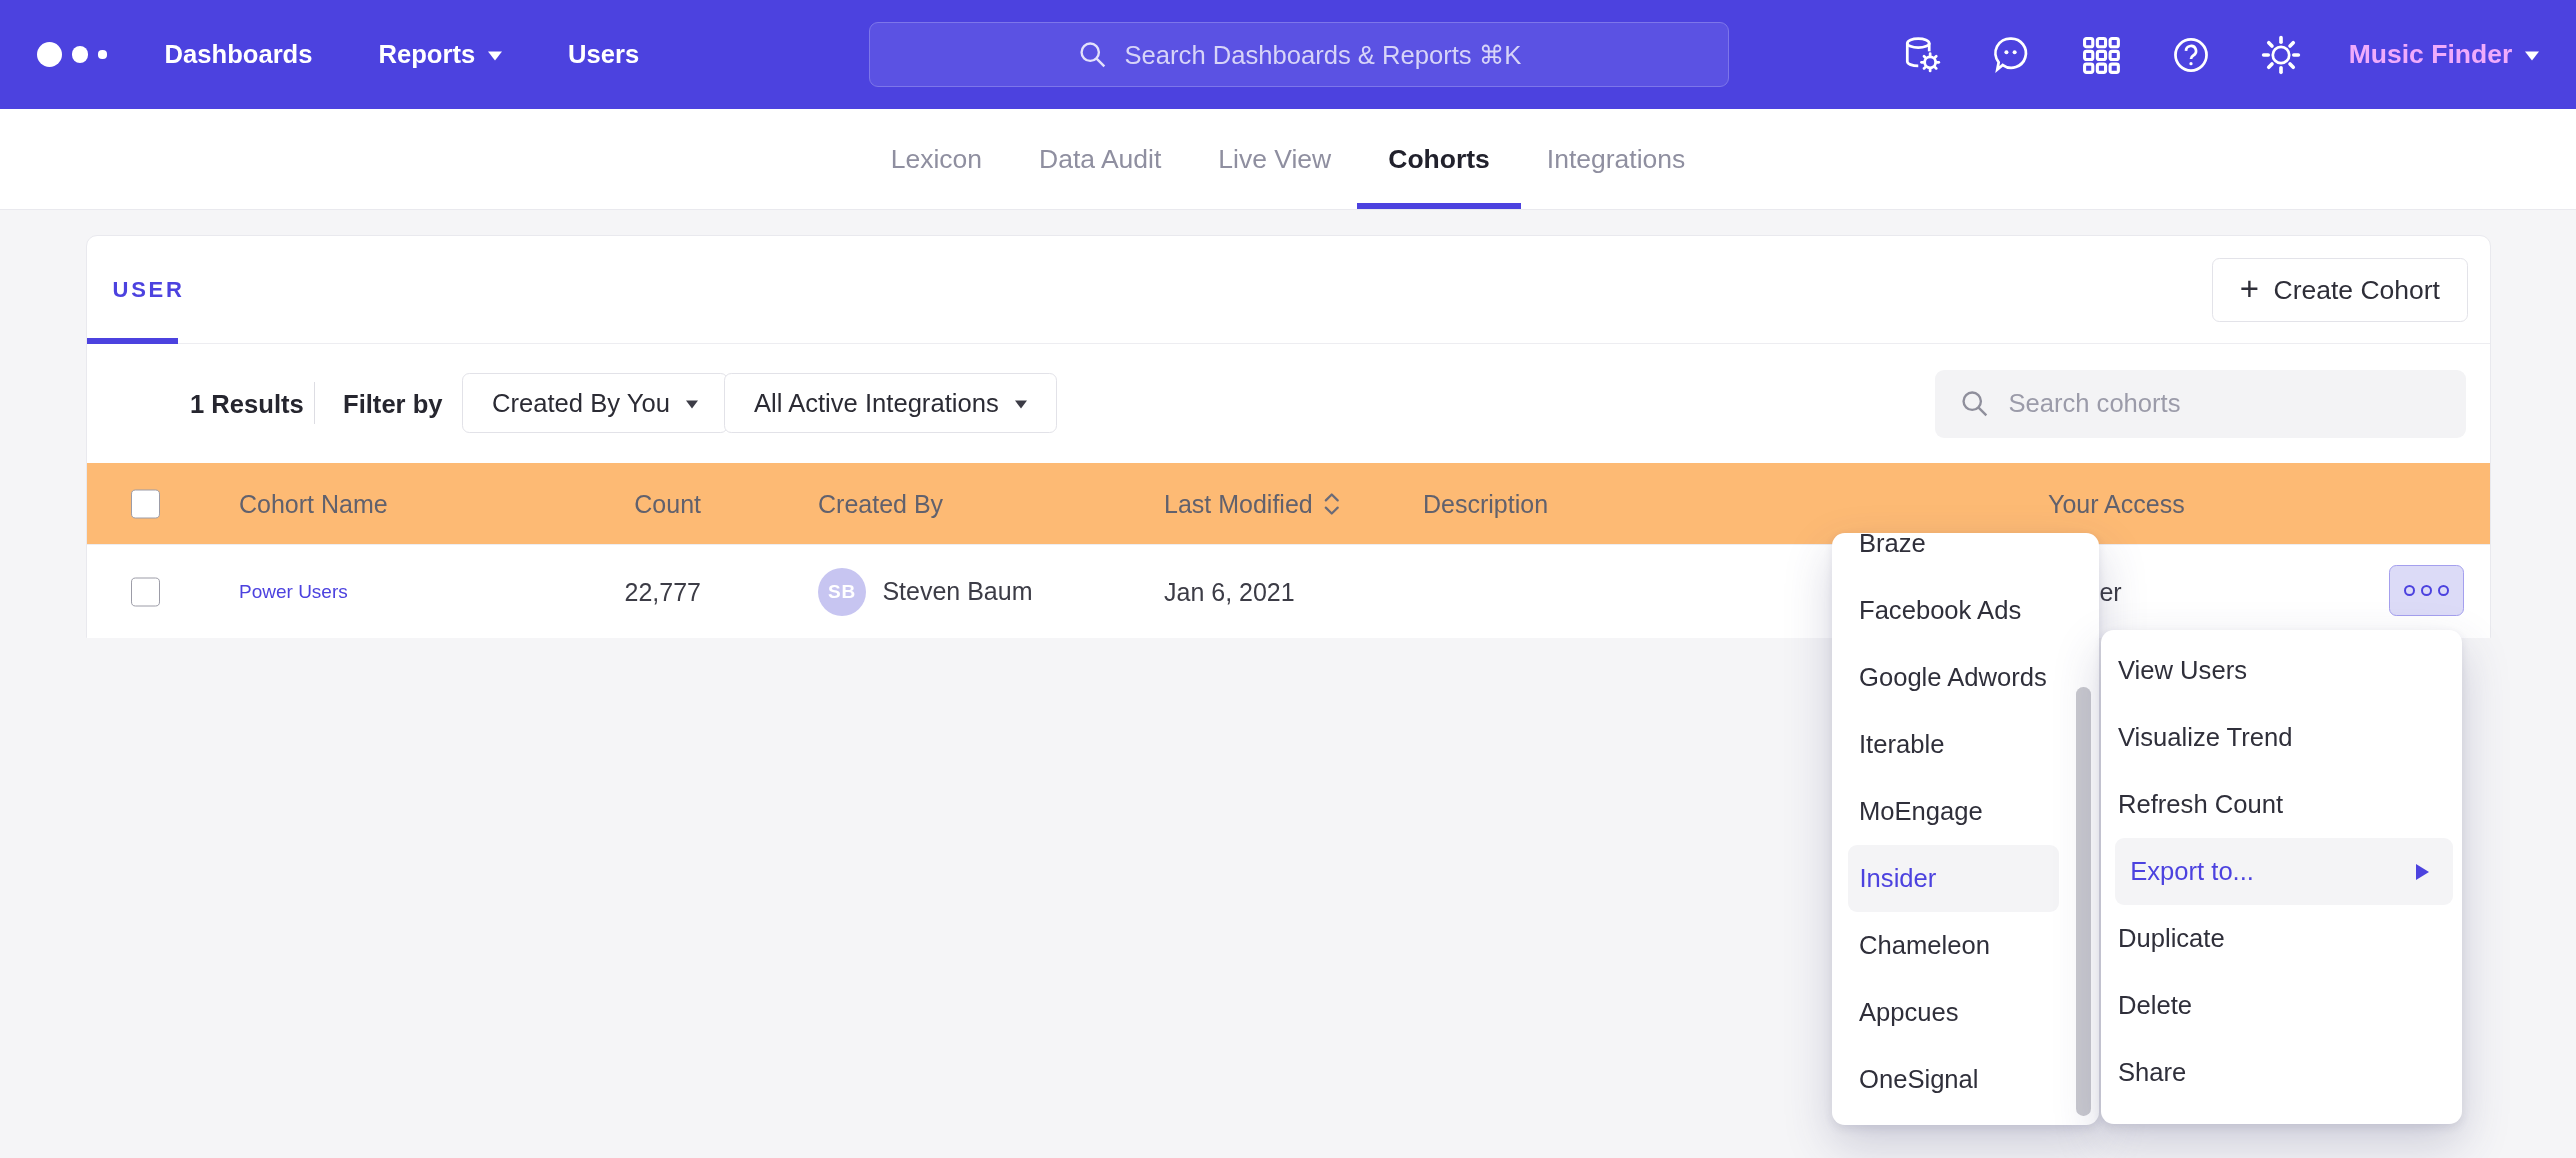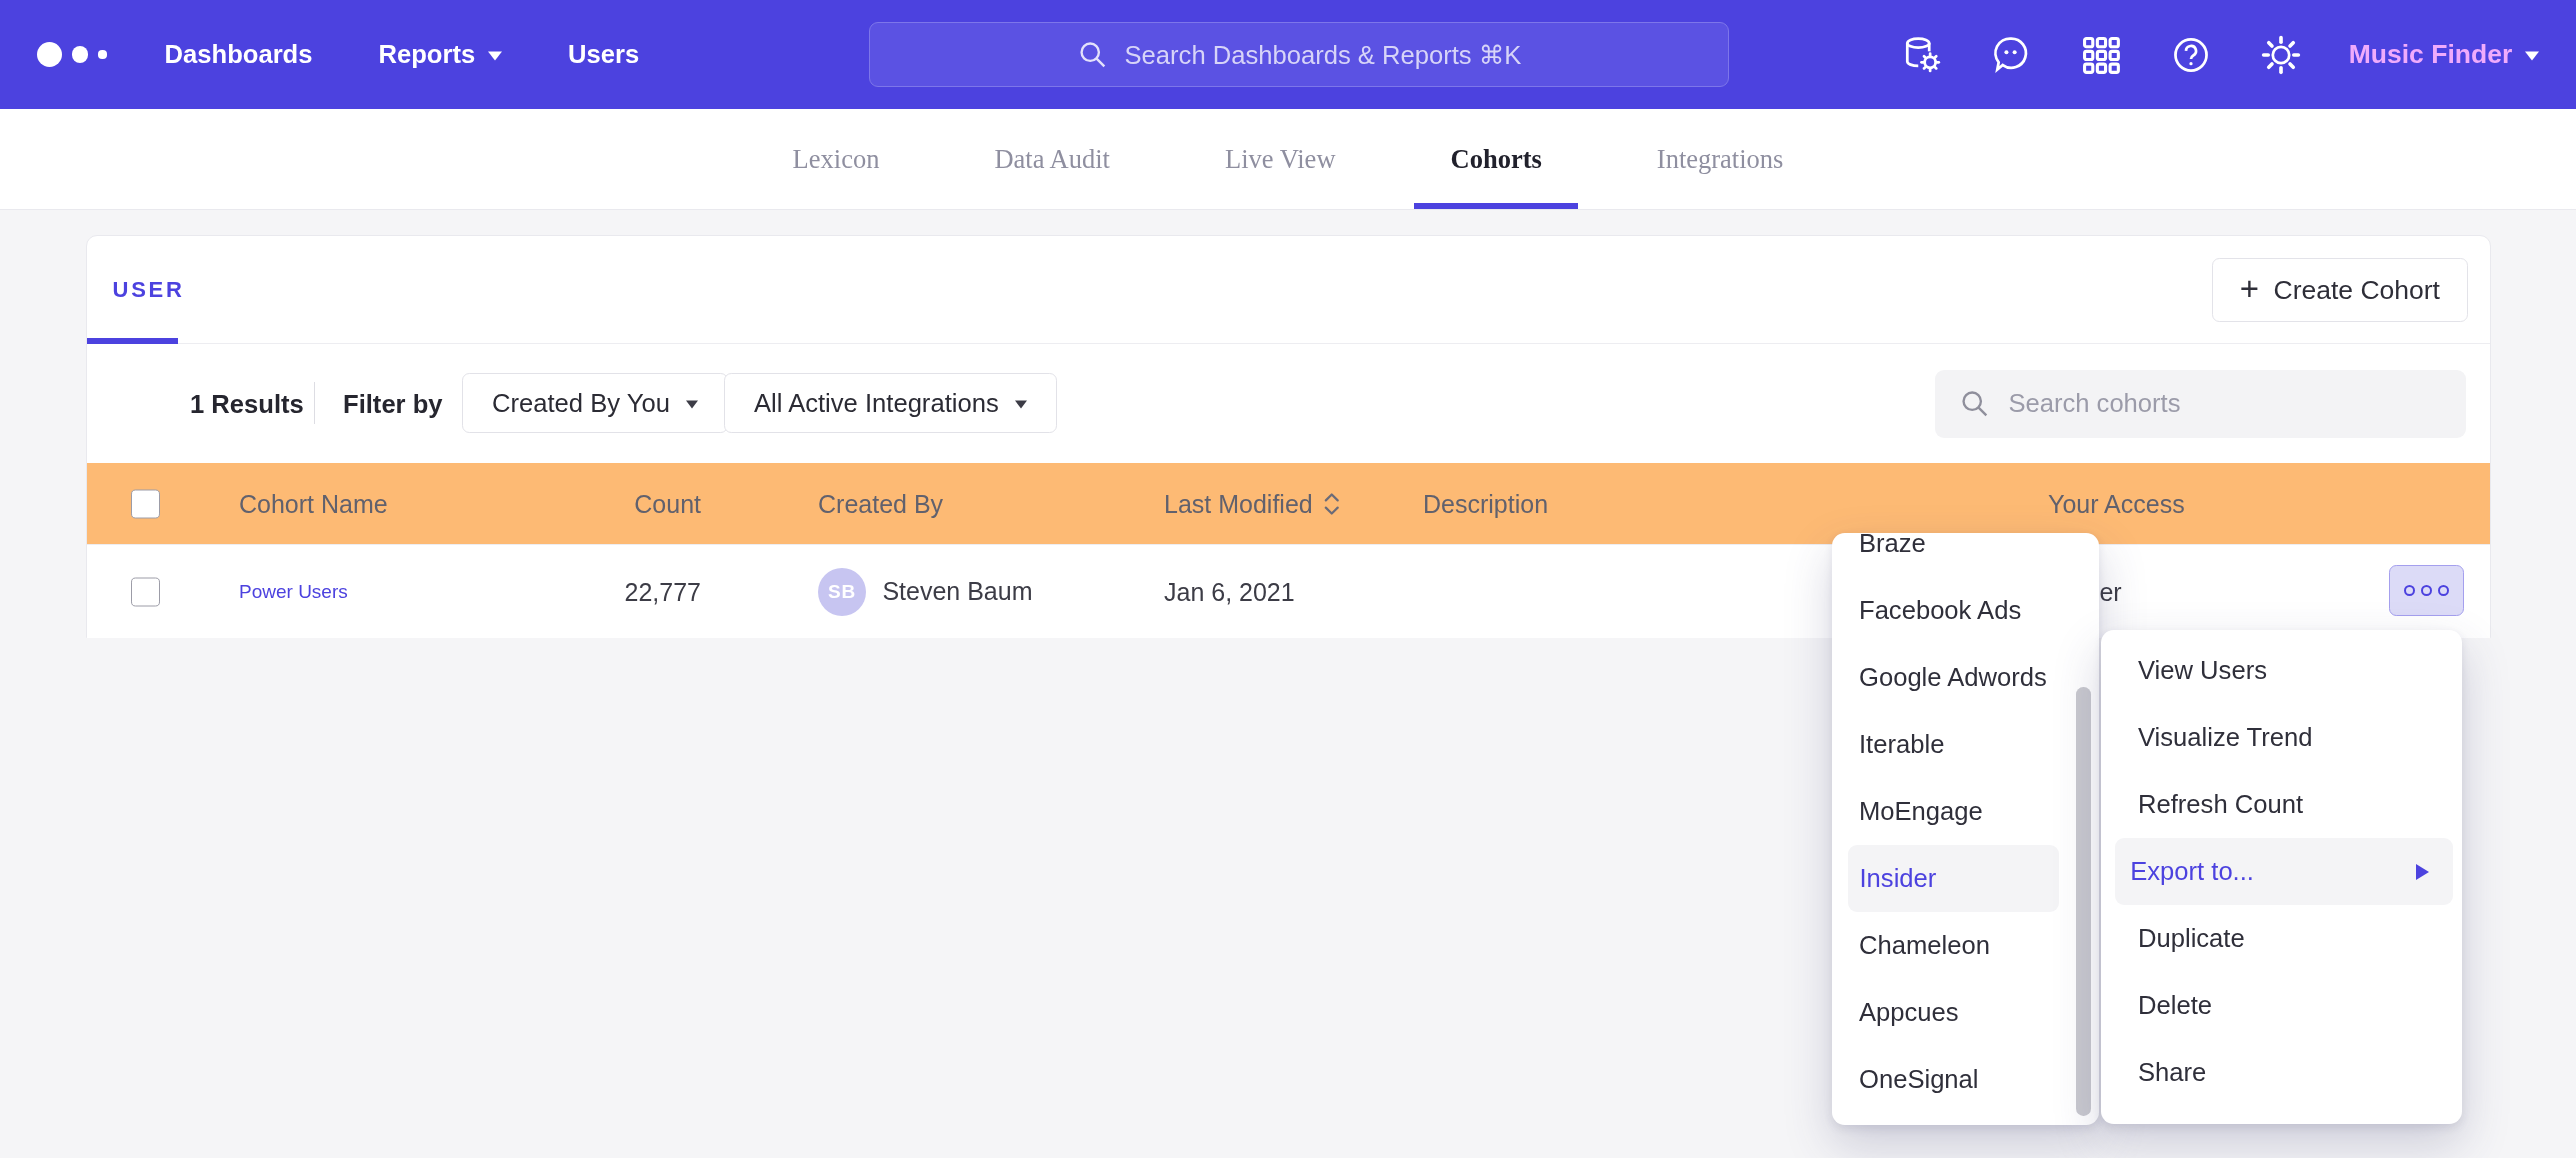--- a/index.html
+++ b/index.html
@@ -24,21 +24,21 @@
   .topnav{display:flex;align-items:center;gap:66px;margin-left:58px;}
   .nav-item{display:flex;align-items:center;color:#fff;font-size:25.6px;font-weight:600;cursor:pointer;white-space:nowrap;}
   .caret-w{width:0;height:0;border:7.3px solid transparent;border-top:9px solid #fff;margin-left:12.8px;transform:translateY(4.6px);}
   .gsearch{position:absolute;left:869px;top:22px;width:860px;height:65px;background:#5b52e3;border:0.9px solid #7d76ea;
     border-radius:9px;display:flex;align-items:center;justify-content:center;gap:17px;color:#d7d4f8;font-size:25.6px;cursor:text;}
   .hicons{position:absolute;right:37px;top:0;height:109px;display:flex;align-items:center;gap:46px;}
   .hicon{width:44px;height:44px;display:flex;align-items:center;justify-content:center;cursor:pointer;}
   .project{display:flex;align-items:center;color:#f0abfc;font-size:26.5px;font-weight:700;cursor:pointer;white-space:nowrap;}
   
   .tabbar{position:absolute;left:0;top:109px;right:0;height:101px;background:#fff;border-bottom:0.9px solid #e9e9ee;
-    display:flex;align-items:center;justify-content:center;gap:115px;font-family:Liberation Serif, serif;}
+    display:flex;align-items:center;justify-content:center;gap:57px;}
   .tab{height:100%;display:flex;align-items:center;font-size:26.5px;color:#8f8fa0;cursor:pointer;position:relative;white-space:nowrap;}
   .tab.active{color:#21212c;font-weight:700;}
   .tab.active .tab-line{position:absolute;left:50%;transform:translateX(-50%);bottom:0;width:164px;height:6.4px;background:var(--accent);}
   
   .card{position:absolute;left:86px;top:235px;width:2405px;height:403px;background:#fff;border:0.9px solid #e9e9ee;border-radius:11px 11px 0 0;}
   .strip{position:absolute;left:0;right:0;}
   .vc{position:absolute;top:50%;transform:translateY(-50%);}
   .strip-type{top:0;height:108px;border-bottom:0.9px solid #ededf1;}
   .type-tab{left:25.6px;color:var(--accent);font-size:22px;font-weight:700;letter-spacing:2.7px;cursor:pointer;}
   .user-underline{position:absolute;left:0;bottom:-0.9px;width:91px;height:6.4px;background:var(--accent);}
@@ -77,21 +77,21 @@
   .ooo-btn i{width:11px;height:11px;border:2.7px solid var(--accent);border-radius:50%;background:transparent;display:block;}
   
   .menu{position:absolute;background:#fff;border-radius:12.8px;
     box-shadow:0 3.7px 9px rgba(50,50,90,.10), 0 20px 48px rgba(60,60,110,.22);}
   .menu-mi{left:1832px;top:533px;width:267px;height:592px;overflow:hidden;z-index:5;}
   .mi-list{position:absolute;left:0;right:0;top:-23px;}
   .mitem{height:67px;display:flex;align-items:center;padding-left:27px;font-size:25.6px;color:#2f2f3a;cursor:pointer;white-space:nowrap;}
   .menu-mi .mitem.hl{margin-left:15.5px;margin-right:40px;padding-left:12px;background:#f4f4f6;border-radius:9px;color:var(--accent);}
   .mi-scroll{position:absolute;left:244px;top:154px;width:14.6px;height:429px;border-radius:7.3px;background:#c9c9cf;cursor:pointer;}
   .menu-ma{left:2101px;top:630px;width:361px;height:494px;padding-top:7.3px;z-index:6;}
-  .menu-ma .mitem{padding-left:37px;position:relative;}
+  .menu-ma .mitem{padding-left:17px;position:relative;}
   .menu-ma .mitem.hl{margin-left:13.7px;margin-right:9px;padding-left:15.5px;background:#f4f4f6;border-radius:9px;color:var(--accent);}
   .arrow-r{position:absolute;right:24px;top:50%;transform:translateY(-50%);width:0;height:0;
     border-left:13.7px solid var(--accent);border-top:8.2px solid transparent;border-bottom:8.2px solid transparent;}
   svg{display:block;}
 </style>
 </head>
 <body>
 
 <div class="page">
 

